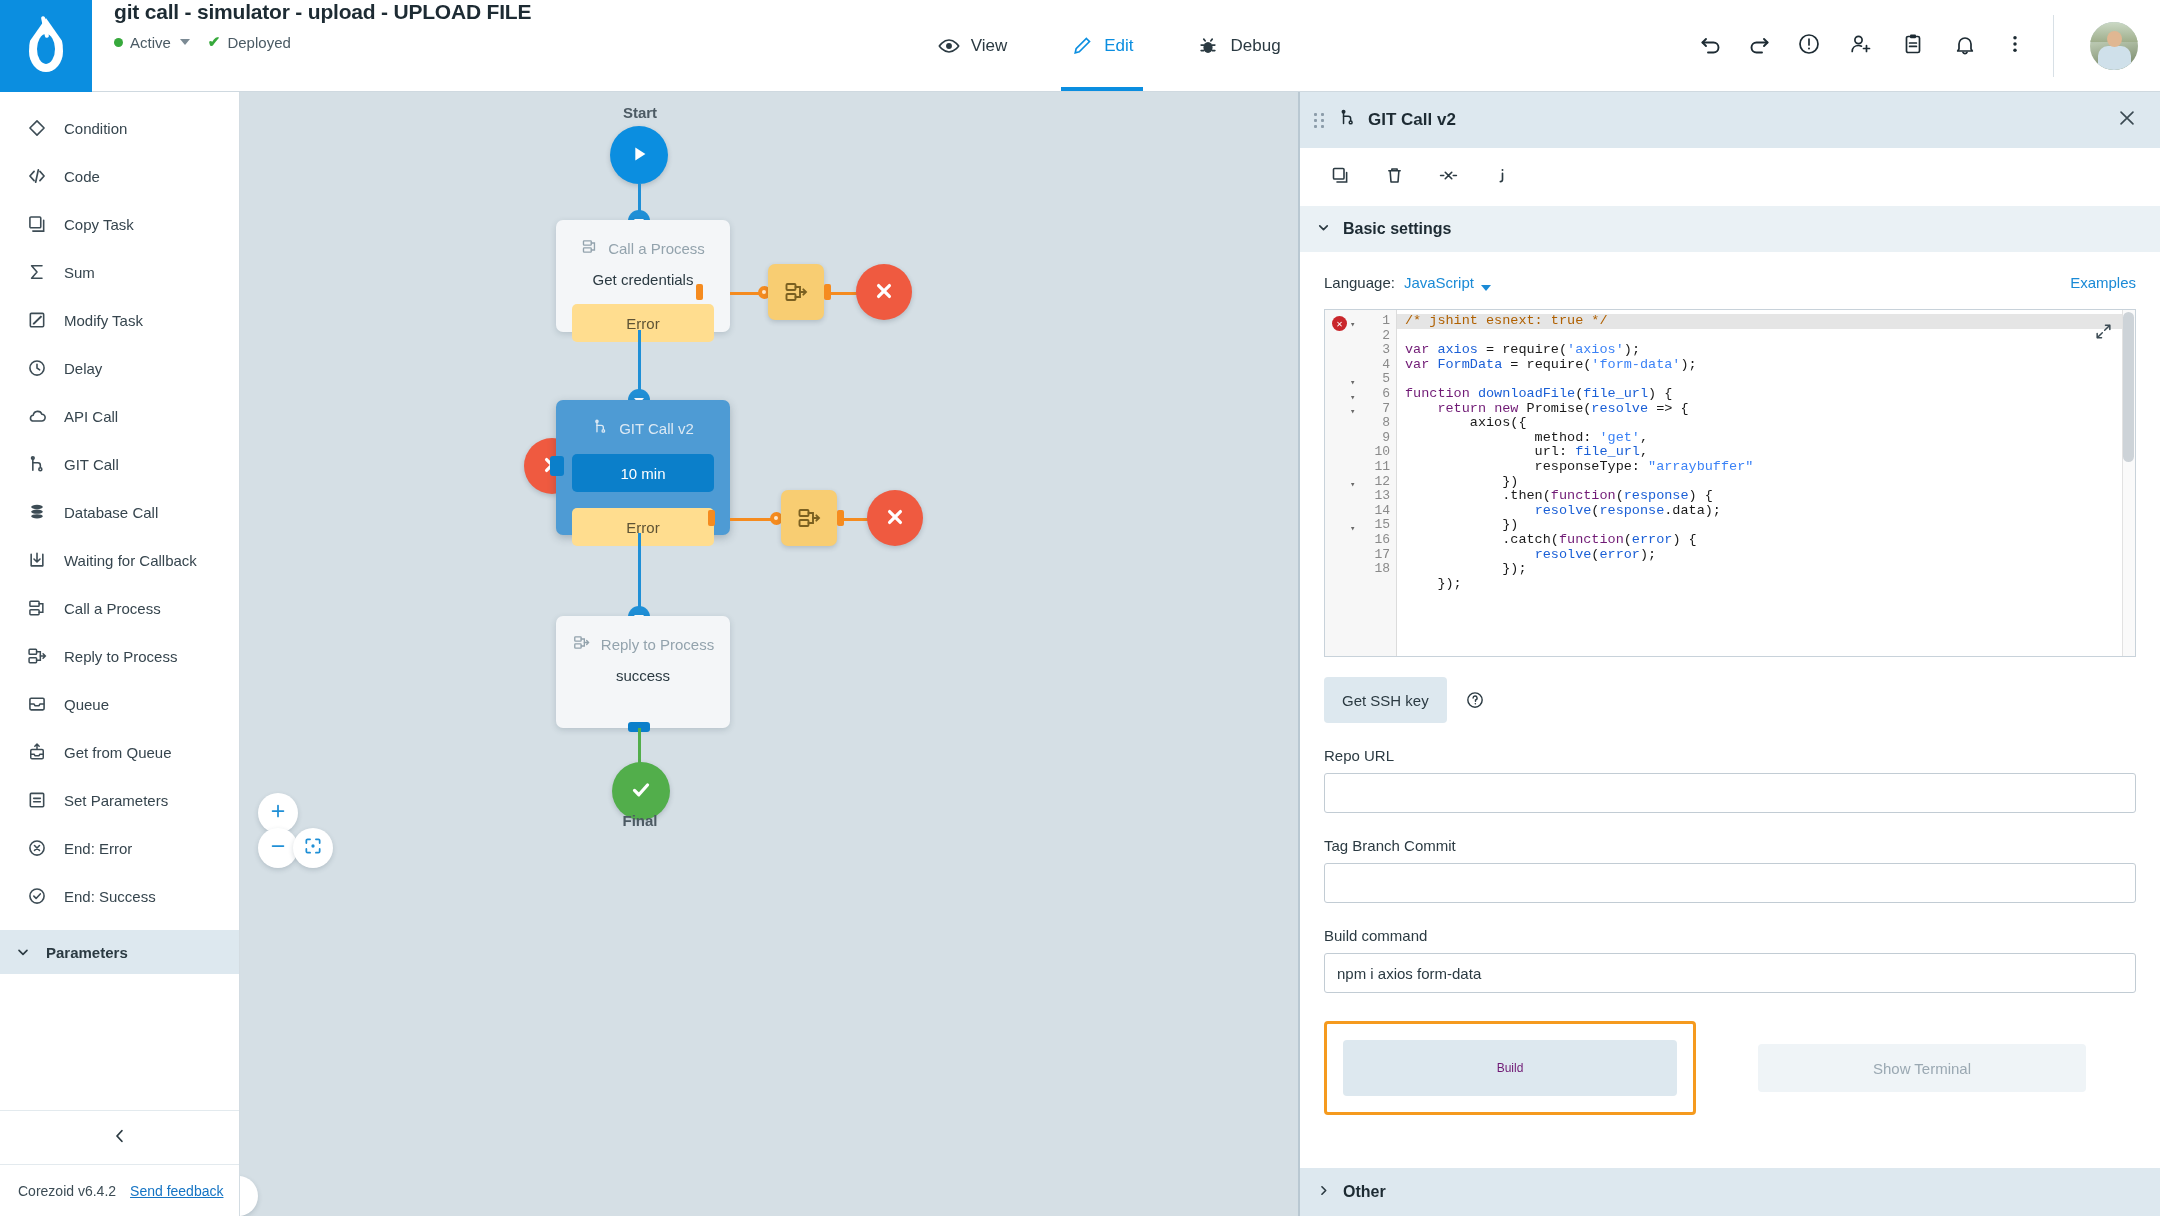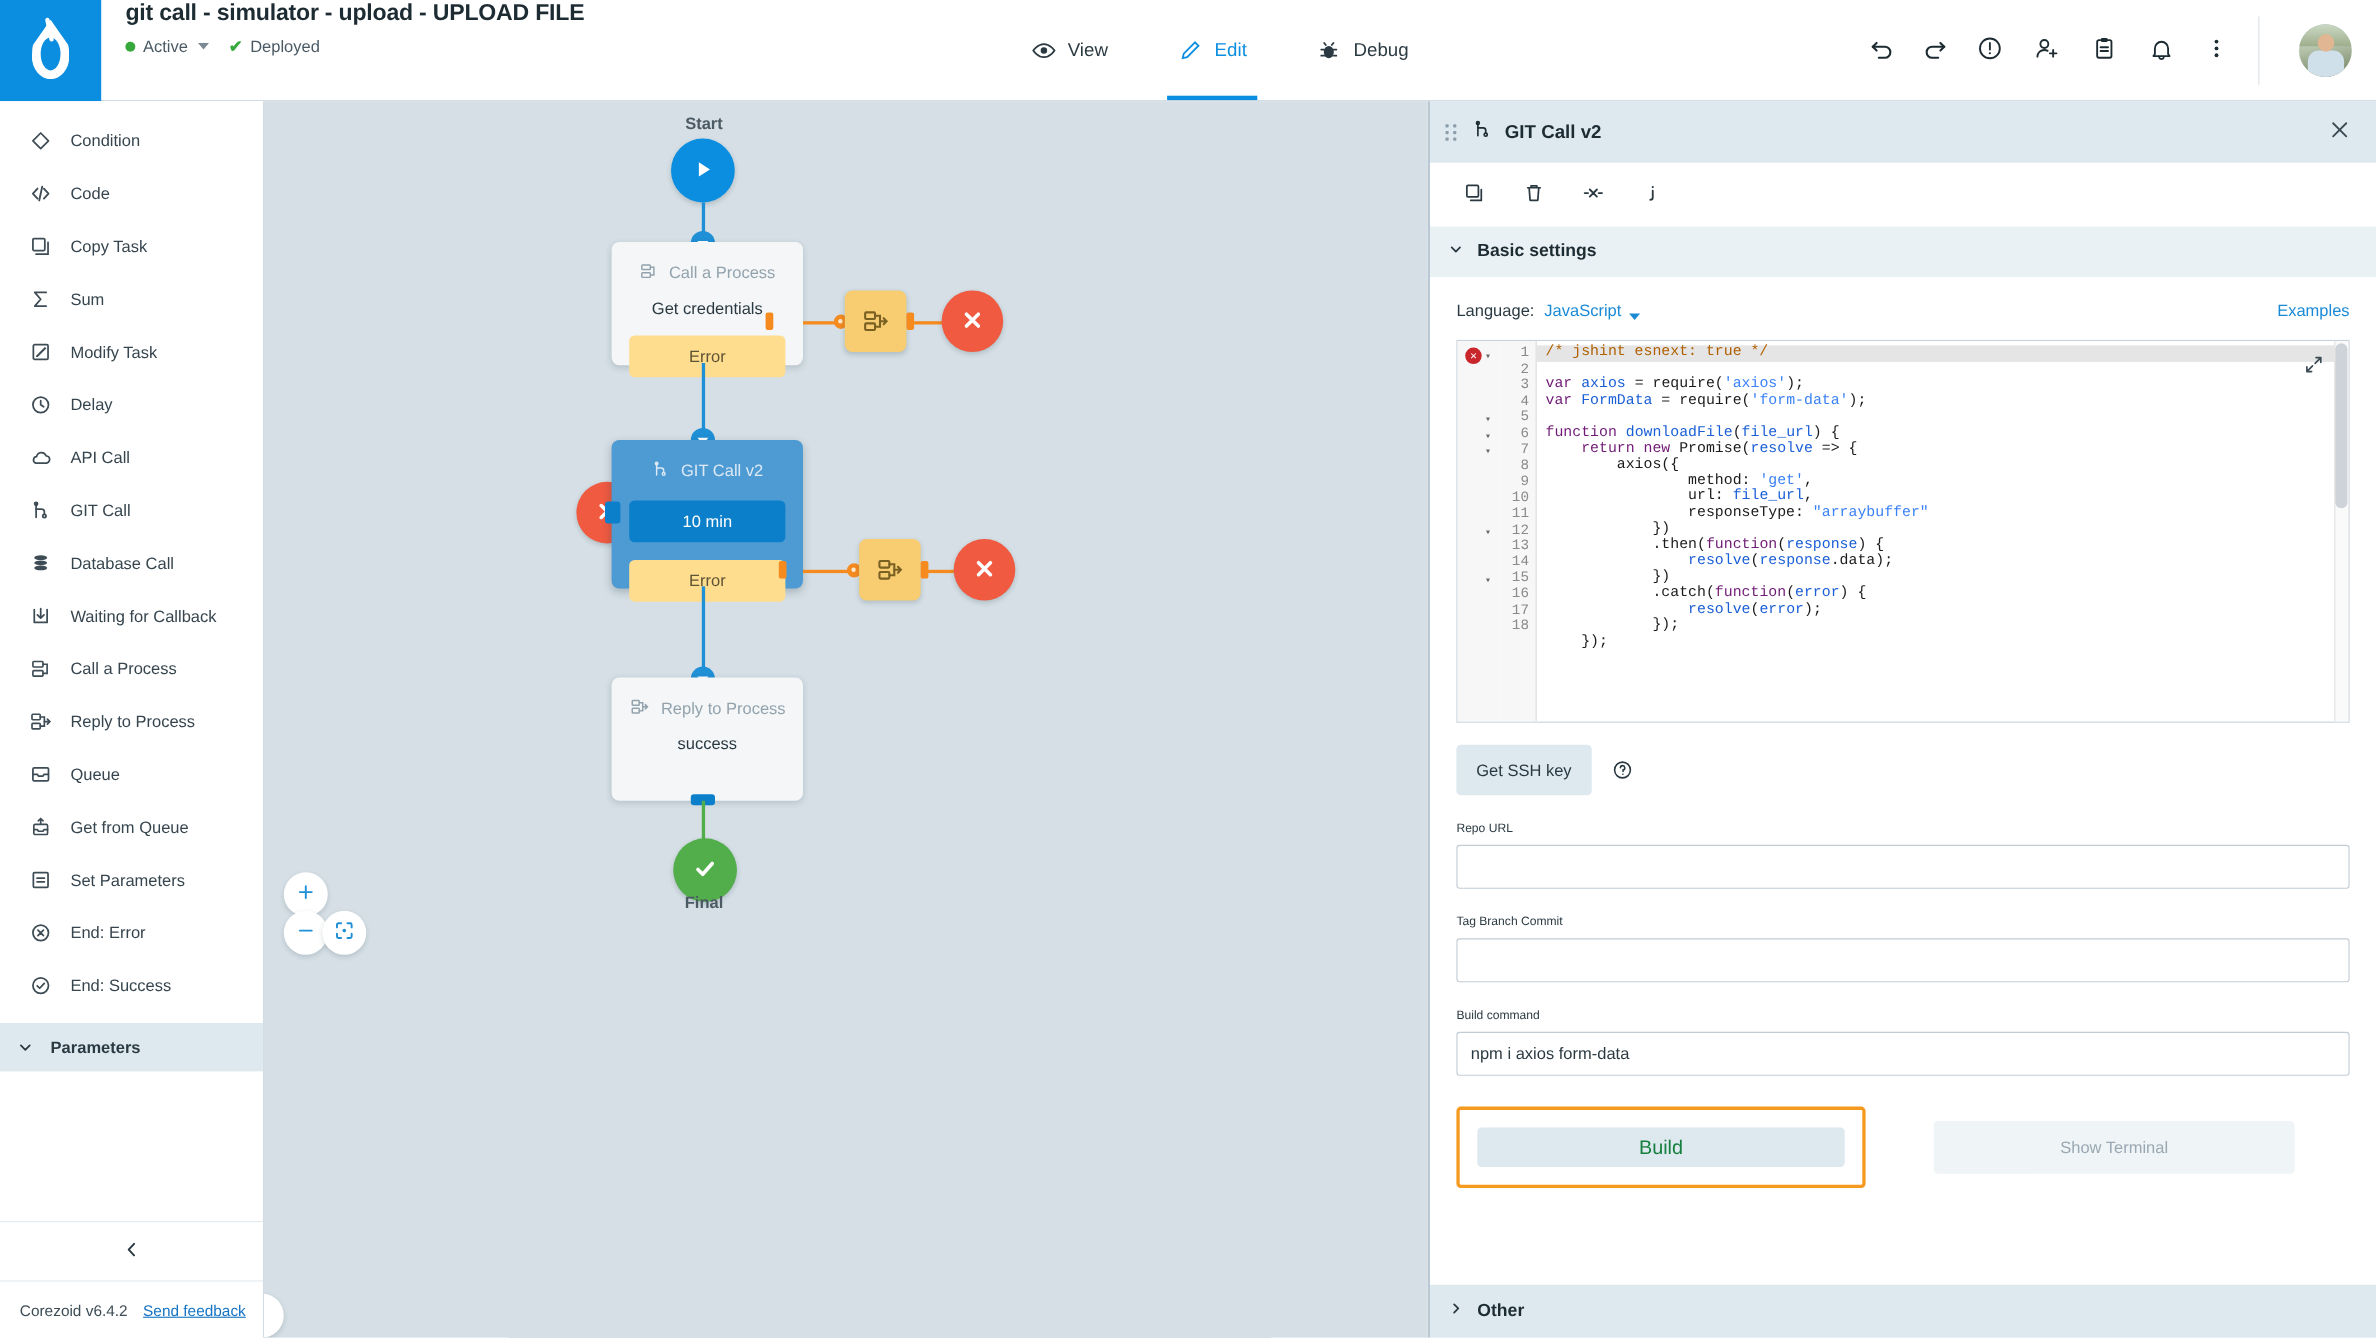--- a/index.html
+++ b/index.html
@@ -229,35 +229,35 @@
   .scroll-track { position: absolute; right: 0; top: 0; width: 13px; height: 100%; background: #fafafa; border-left: 1px solid #e2e2e2; }
   .scroll-thumb { position: absolute; right: 1px; top: 2px; width: 11px; height: 150px; background: #cdd3d8; border-radius: 6px; }
 
   .ssh-row { display: flex; align-items: center; gap: 18px; margin-top: 20px; }
   .btn-soft {
     background: #dde8ef; color: #2b3a42; border: none; font-size: 15px;
     padding: 0 18px; height: 46px; border-radius: 4px; cursor: pointer; font-family: inherit;
   }
   .help-ico { color: #2b3a42; cursor: pointer; display: flex; }
 
-  .field-label { font-size: 11px; color: #2b3a42; margin-top: 24px; margin-bottom: 9px; }
+  .field-label { font-size: 15px; color: #2b3a42; margin-top: 24px; margin-bottom: 9px; }
   .field-input {
     width: 100%; height: 40px; border: 1px solid #c2ccd4; border-radius: 3px;
     font-size: 15px; padding: 0 12px; color: #2b3a42; font-family: inherit; background: #fff;
   }
 
   .build-zone {
     margin-top: 28px; display: flex; align-items: center; gap: 0;
   }
   .build-frame {
     border: 3px solid #f59a1e; border-radius: 4px; padding: 16px; width: 372px; flex: none;
   }
   .btn-build {
-    width: 100%; height: 36px; background: #dde8ef; border: none; border-radius: 4px;
-    font-size: 18px; color: #15803d; cursor: pointer; font-family: inherit;
+    width: 100%; height: 56px; background: #dde8ef; border: none; border-radius: 4px;
+    font-size: 12px; color: #701a75; cursor: pointer; font-family: inherit;
   }
   .btn-terminal {
     width: 328px; height: 48px; background: #eff4f7; border: none; border-radius: 4px;
     font-size: 15px; color: #9aa8b2; cursor: pointer; font-family: inherit; margin-left: 62px;
   }
   .panel-foot-section {
     height: 48px; background: #dde8ef; display: flex; align-items: center; gap: 12px;
     padding-left: 16px; font-size: 16px; font-weight: bold; color: #1d2b33; cursor: pointer; flex: none;
   }
 </style>

